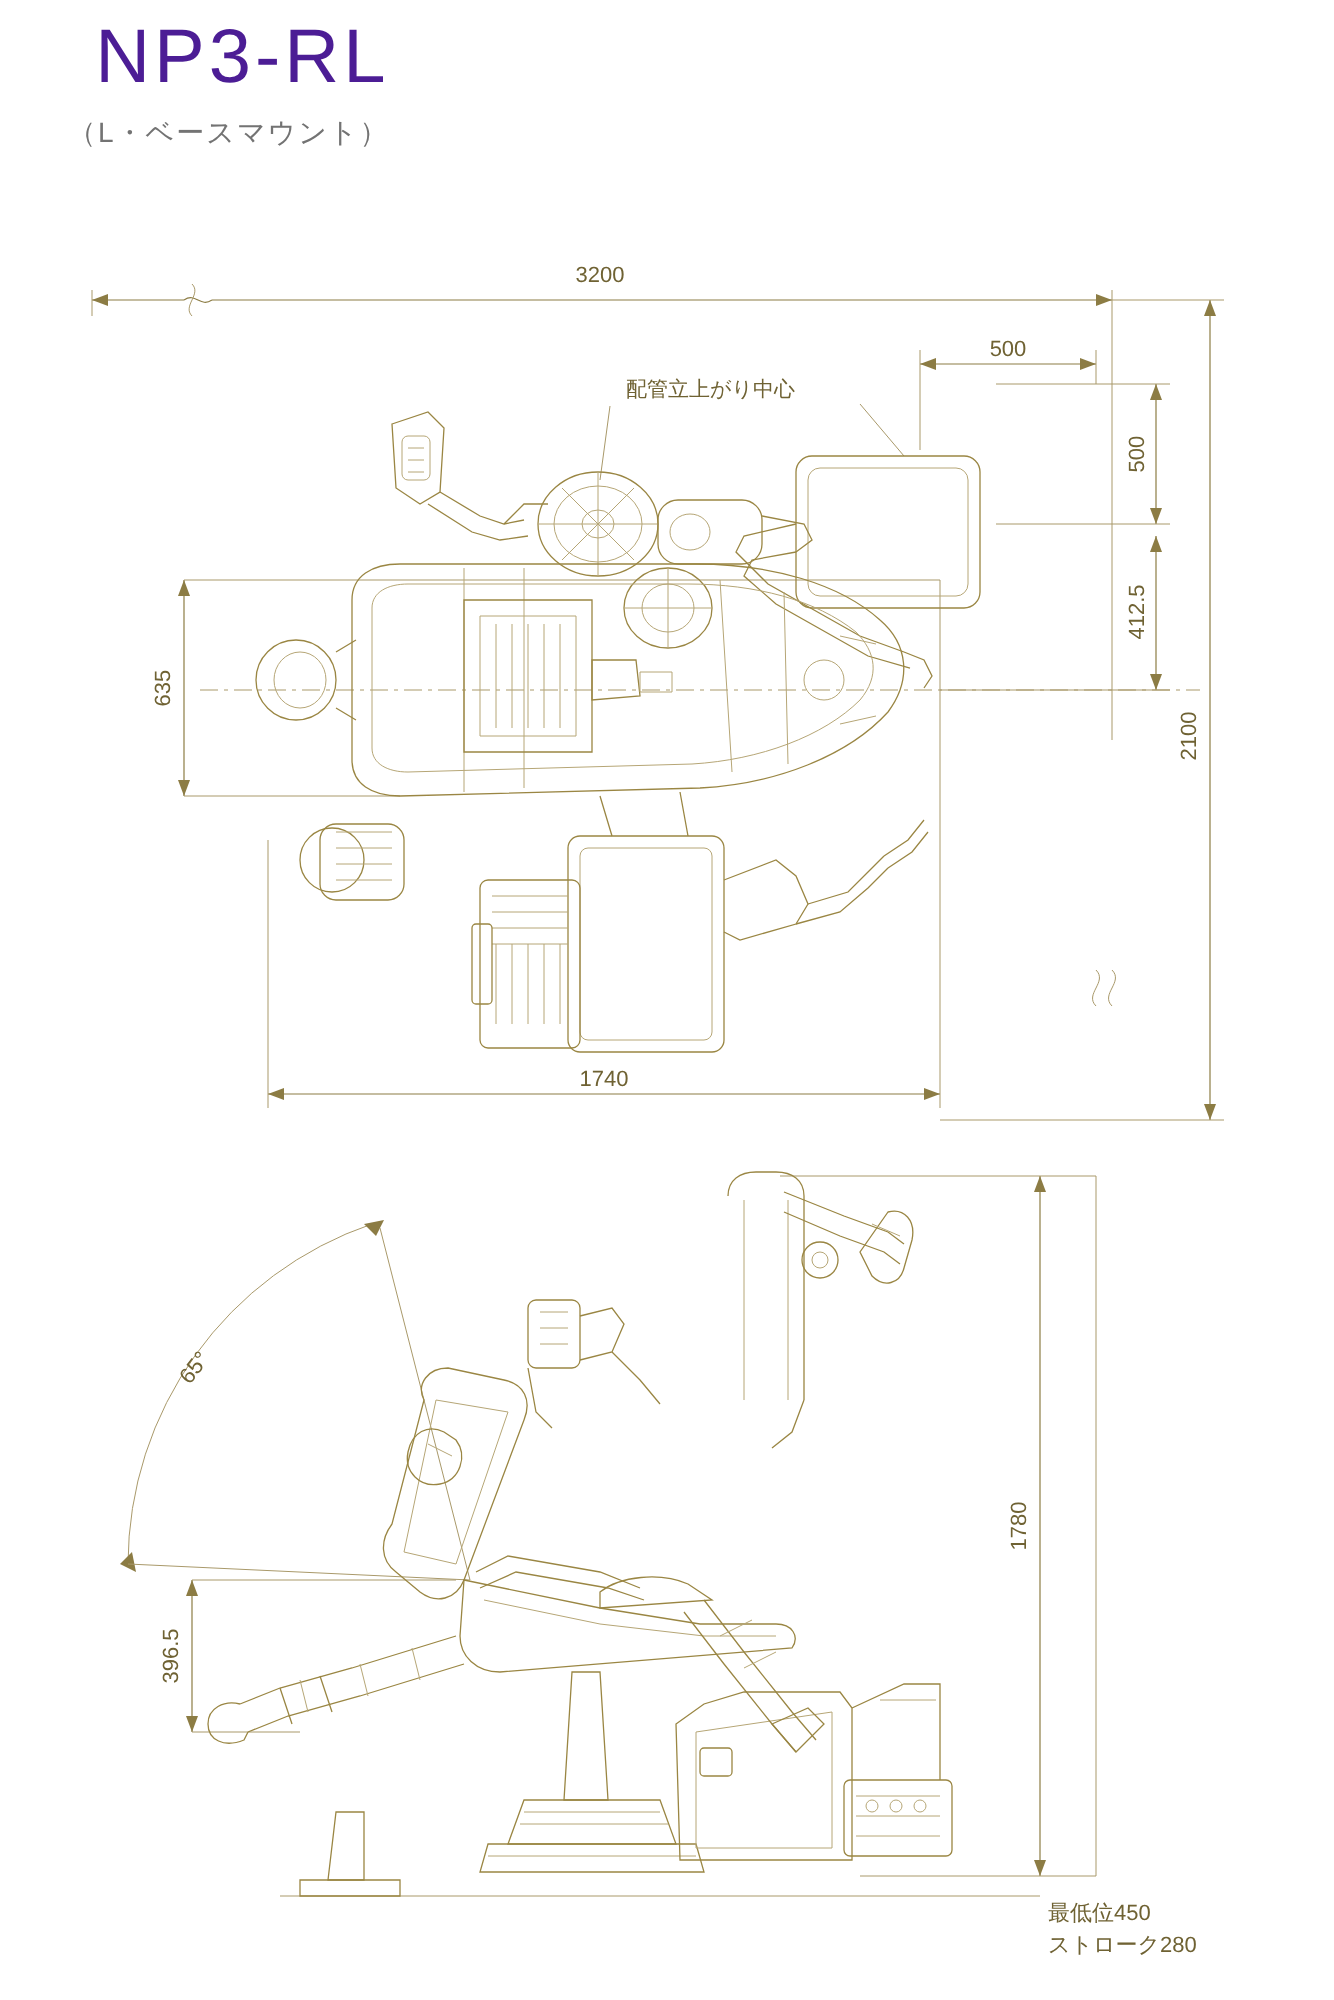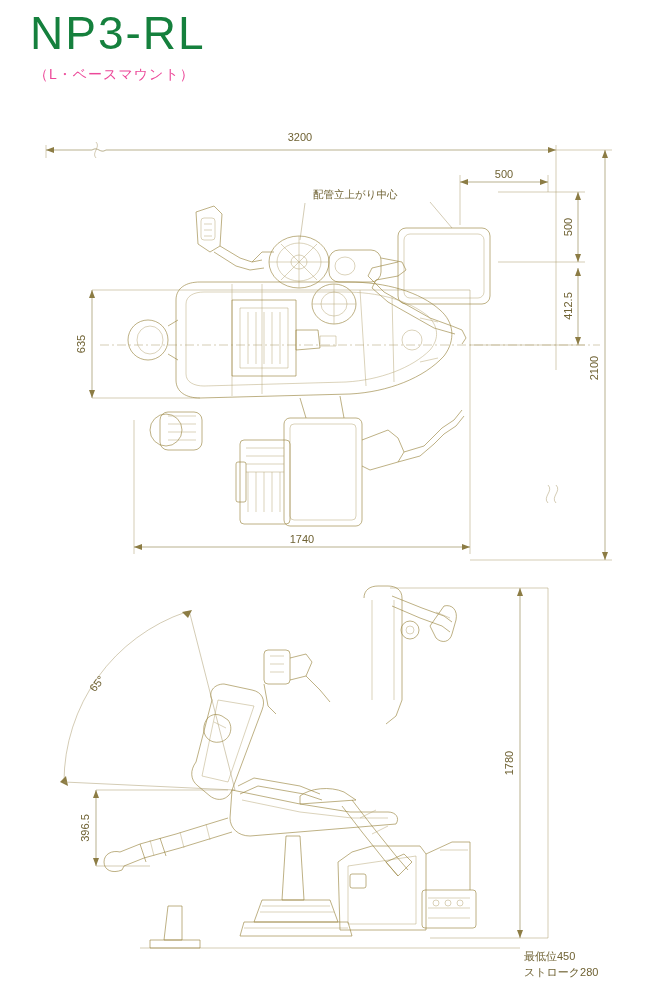--- a/index.html
+++ b/index.html
@@ -20,30 +20,31 @@
     width: 667px;
     height: 1000px;
   }
   .title-block {
     position: absolute;
     left: 30px;
     top: 10px;
   }
   .model-title {
     font-family: "Liberation Sans", sans-serif;
-    font-size: 46px;
+    font-size: 38px;
     letter-spacing: 2px;
-    color: #15803d;
+    color: #4c1d95;
     font-weight: 400;
     line-height: 1;
     white-space: nowrap;
+    text-align: right;
   }
   .model-sub {
     font-size: 14px;
-    color: #ec4899;
+    color: #737373;
     margin-top: 10px;
     margin-left: 4px;
     letter-spacing: 1px;
     white-space: nowrap;
   }
   svg.drawing {
     position: absolute;
     left: 0;
     top: 0;
     width: 667px;

